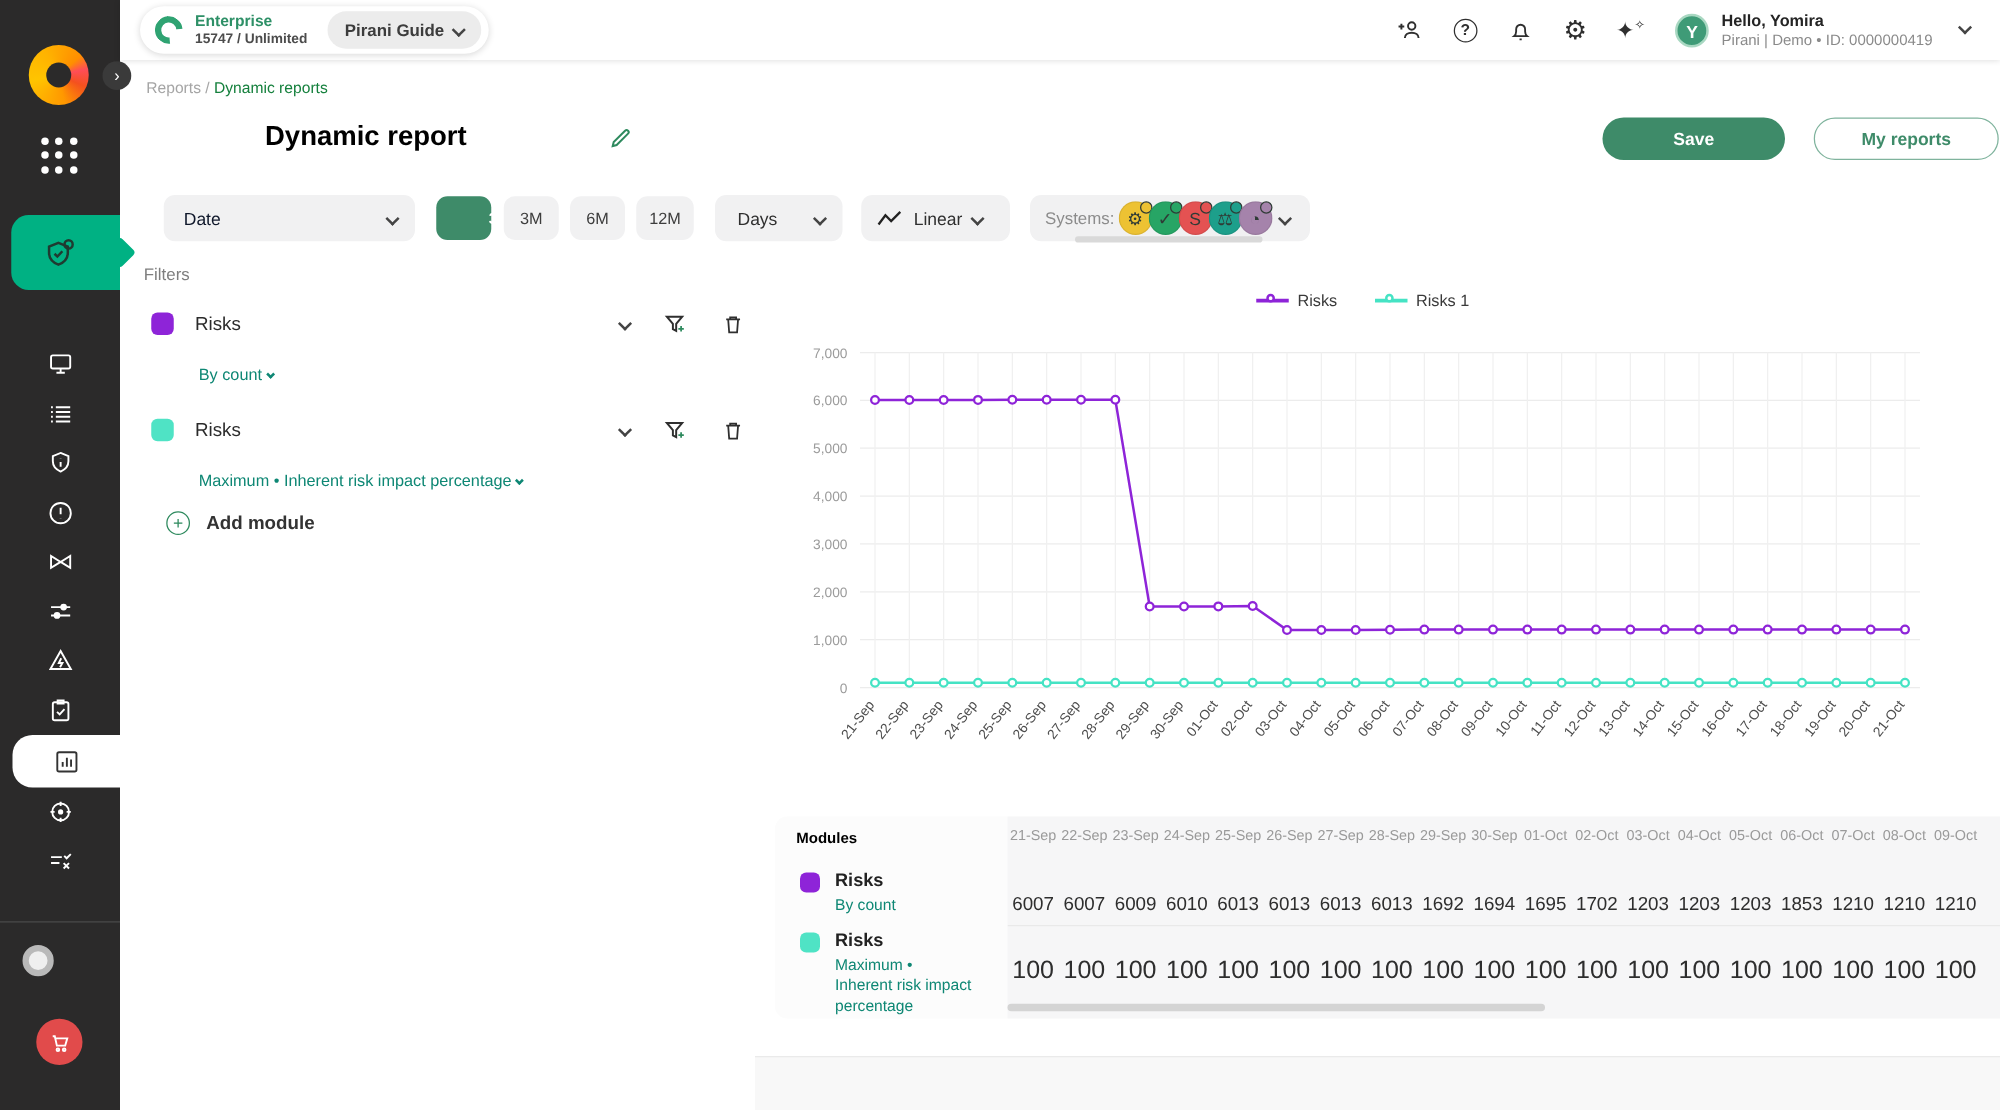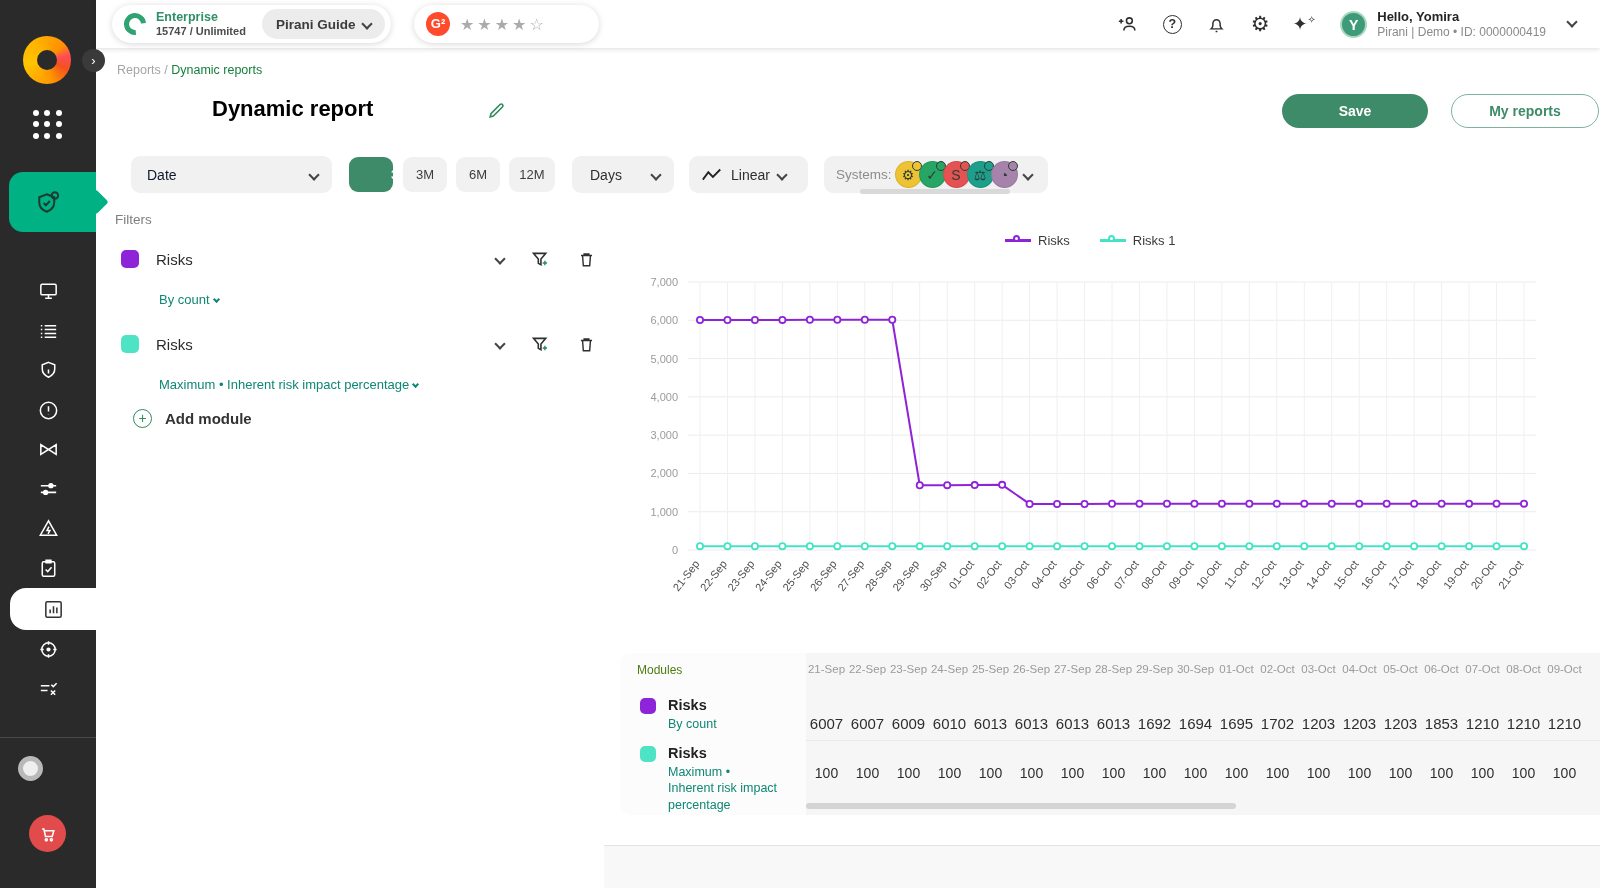--- a/index.html
+++ b/index.html
@@ -121,30 +121,30 @@
   .legend-marker { position:relative; width:26px; height:3px; }
   .legend-marker i { position:absolute; left:8px; top:-4px; width:7px; height:7px; border-radius:50%;
     background:#fff; border:2.5px solid; }
   #chart-svg { position:absolute; left:0; top:42px; }
 
   
   .dtable { position:absolute; left:524px; top:653px; width:980px; height:162px; overflow:hidden;
     border-radius:10px 0 0 10px; }
   .dtable .left-col { position:absolute; left:0; top:0; width:186px; height:162px; background:#fcfcfc; }
   .dtable .data-col { position:absolute; left:186px; top:0; width:794px; height:162px; background:#f6f6f7; overflow:hidden; }
-  .modules-hd { position:absolute; left:17px; top:10px; font-size:12px; color:#4d7c0f; }
+  .modules-hd { position:absolute; left:17px; top:10px; font-size:12px; color:#000000;font-weight:bold; }
   .t-mod { position:absolute; left:20px; display:flex; gap:12px; }
   .t-mod .swatch { width:16px; height:16px; margin-top:1px; }
   .t-mod-name { font-size:14.5px; font-weight:bold; color:#222; }
   .t-mod-metric { font-size:12.5px; color:#0e8774; margin-top:3px; width:110px; line-height:1.3; }
   .date-hd-row { position:absolute; left:0; top:10px; display:flex; }
   .date-hd { width:41px; flex:none; font-size:11.5px; color:#9a9a9a; text-align:center; }
   .val-row { position:absolute; left:0; display:flex; }
   .val-cell { width:41px; flex:none; font-size:15px; color:#2e2e2e; text-align:center; }
-  .val-row.big .val-cell { font-size:14px; }
+  .val-row.big .val-cell { font-size:20px; }
   .row-sep { position:absolute; left:0; width:794px; height:1px; background:#e9e9e9; }
   .h-scroll { position:absolute; left:186px; top:150px; width:430px; height:6px; border-radius:3px; background:#d4d4d4; }
 
   .bottom-divider { position:absolute; left:508px; top:845px; width:996px; height:1px; background:#e3e3e3; }
   .bottom-band { position:absolute; left:508px; top:846px; width:996px; height:42px; background:#f8f8f8; }
 
   svg.ic { display:block; }
 </style>
 </head>
 <body>
@@ -259,24 +259,20 @@
       <div class="plan-pill">
         <div class="g-ring"></div>
         <div class="plan-text">
           <div class="plan-tier">Enterprise</div>
           <div class="plan-usage">15747 / Unlimited</div>
         </div>
         <div class="guide-pill">
           <span>Pirani Guide</span>
           <span class="chev"></span>
         </div>
-      </div>
-      <div class="rating-pill">
-        <div class="g2-badge">G²</div>
-        <div class="stars" id="stars">★★★★☆</div>
       </div>
       <div class="top-actions">
         <div class="tb-icon">
           <svg class="ic" width="22" height="22" viewBox="0 0 24 24" fill="none" stroke="#2f2f2f" stroke-width="1.7">
             <circle cx="13.5" cy="8.5" r="3.2"></circle>
               <path d="M7.5 19c0-3 2.7-4.6 6-4.6s6 1.6 6 4.6"></path>
             <path d="M4.5 6.5v5M2 9h5"></path>
           </svg>
         </div>
         <div class="tb-icon">

